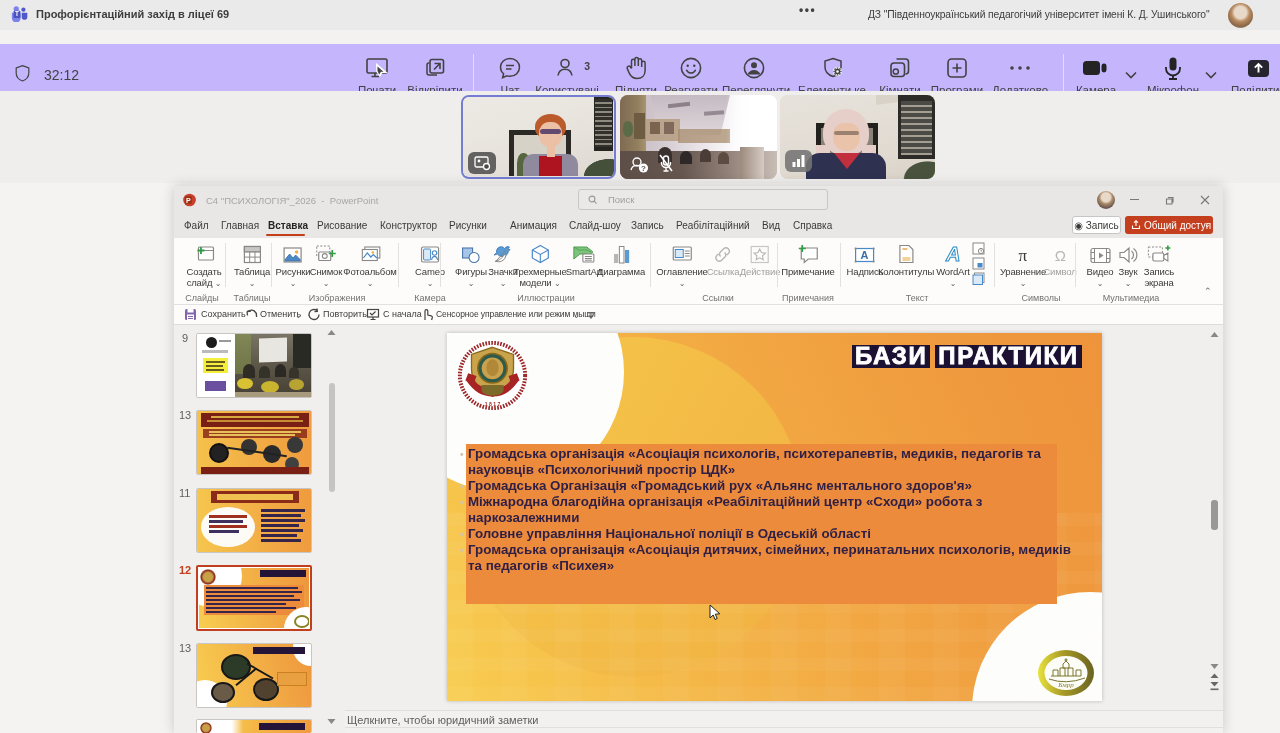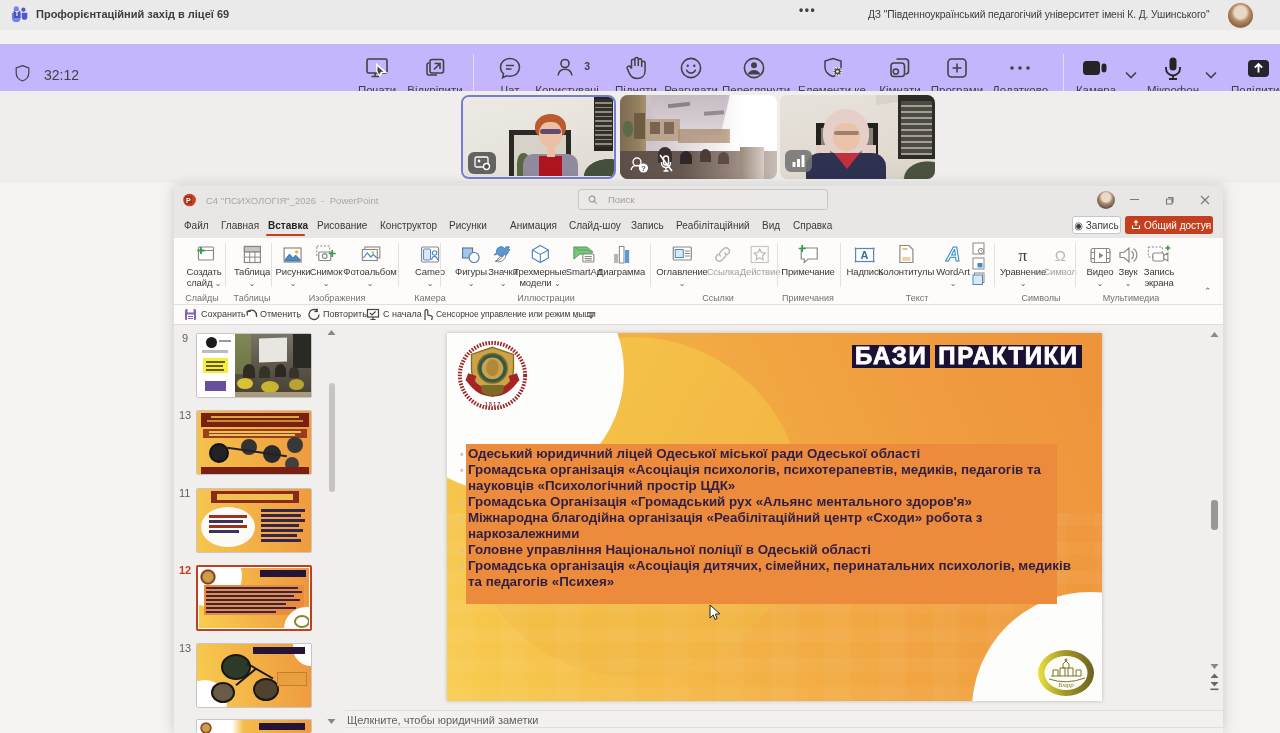--- a/index.html
+++ b/index.html
@@ -823,21 +823,20 @@
           <text x="33" y="61" font-size="4.6" fill="#9c2828" text-anchor="middle" font-weight="bold">1 8 1 7</text>
         </svg>
 
         <div class="abs" style="left:405px;top:12px;height:23px;display:flex;gap:5px">
           <div style="background:#1d1133;color:#fff;font-weight:700;font-size:24px;line-height:22px;padding:0 3px;letter-spacing:1.6px;-webkit-text-stroke:0.8px #fff">БАЗИ</div>
           <div style="background:#1d1133;color:#fff;font-weight:700;font-size:24px;line-height:22px;padding:0 3px;letter-spacing:1.6px;-webkit-text-stroke:0.8px #fff">ПРАКТИКИ</div>
         </div>
 
         <div class="abs" style="left:19px;top:111px;width:591px;height:160px;background:#ed8b3c"></div>
         <div class="abs" style="left:21px;top:113px">
-          <div class="sline b">Одеський юридичний ліцей Одеської міської ради Одеської області</div>
           <div class="sline b">Громадська організація «Асоціація психологів, психотерапевтів, медиків, педагогів та</div>
           <div class="sline">науковців «Психологічний простір ЦДК»</div>
           <div class="sline b">Громадська Організація «Громадський рух «Альянс ментального здоров'я»</div>
           <div class="sline b">Міжнародна благодійна організація «Реабілітаційний центр «Сходи» робота з</div>
           <div class="sline">наркозалежними</div>
           <div class="sline b">Головне управління Національної поліції в Одеській області</div>
           <div class="sline b">Громадська організація «Асоціація дитячих, сімейних, перинатальних психологів, медиків</div>
           <div class="sline">та педагогів «Психея»</div>
         </div>
 

